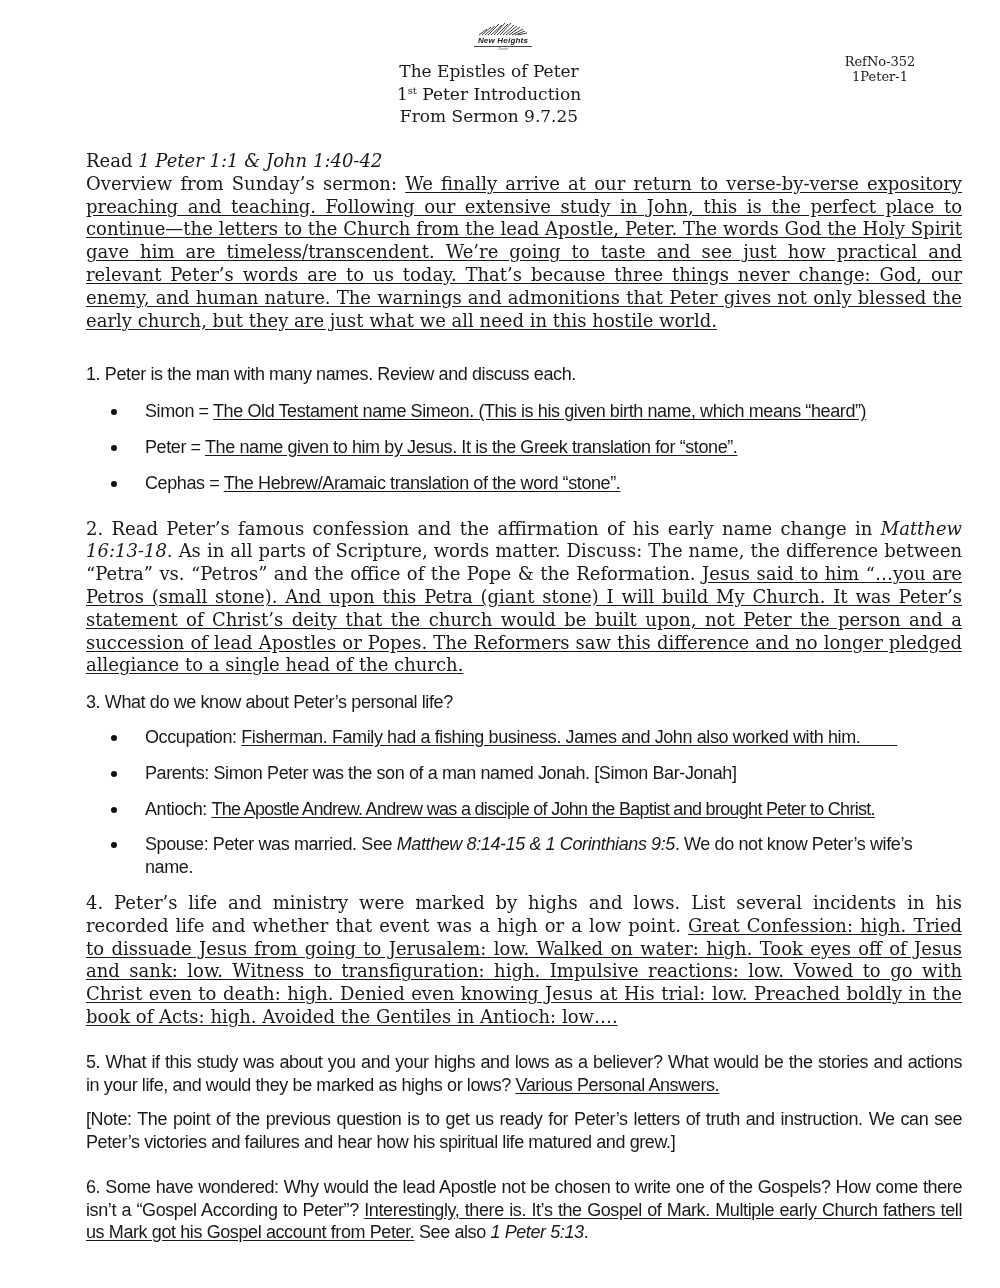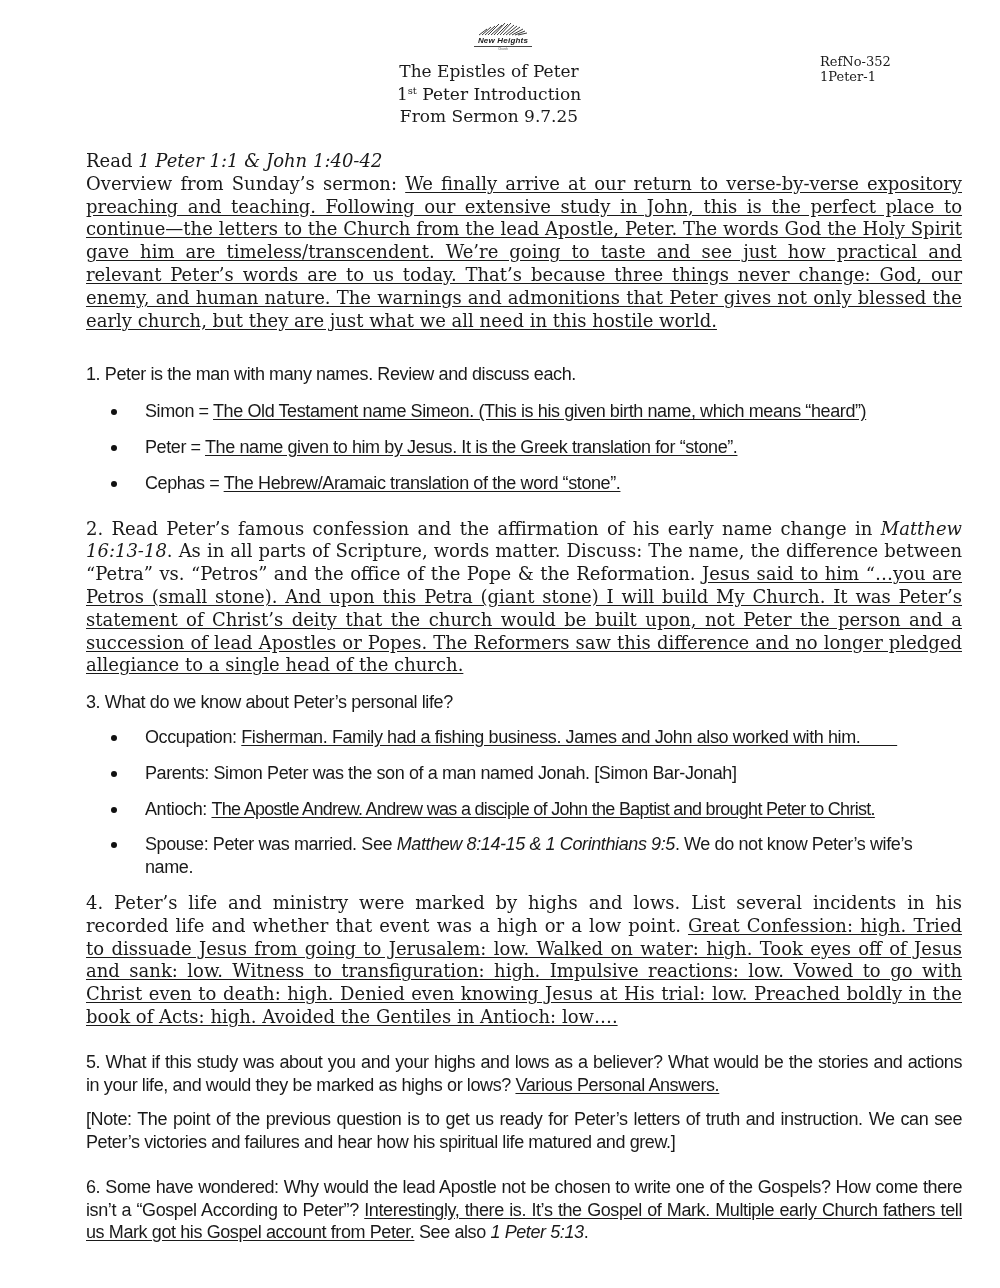--- a/index.html
+++ b/index.html
@@ -8,21 +8,21 @@
   .page { position: absolute; left: 0; top: 0; width: 1000px; height: 1196px; padding-left: 45px; }
   .logo { position: absolute; left: 470px; top: 22px; width: 66px; height: 36px; text-align: center; }
   .logo svg { display: block; margin: 0 auto; }
   .logo-text { font-family: "Liberation Sans", sans-serif; font-style: italic; font-weight: bold;
                font-size: 8px; letter-spacing: 0.2px; color: #222; line-height: 9px; }
   .logo-rule { width: 58px; height: 1px; background: #444; margin: 1px auto 0; }
   .logo-sub { font-family: "Liberation Sans", sans-serif; font-size: 3px; color: #555; line-height: 4px; }
   .title-block { position: absolute; left: 319px; top: 60px; width: 340px; text-align: center;
                  font-size: 17px; line-height: 22.5px; }
   .title-block sup { font-size: 10px; vertical-align: 6px; line-height: 0; }
-  .ref-block { position: absolute; left: 820px; top: 54px; width: 120px; 
+  .ref-block { position: absolute; left: 820px; top: 54px; width: 120px; text-align: center;
                font-size: 13px; line-height: 15px; }
   .content { position: absolute; left: 66px; top: 150px; width: 876px; font-size: 18px; line-height: 22.8px; margin-left: 20px; }
   .content p { margin: 0; text-align: justify; }
   .u { text-decoration: underline; text-underline-offset: 2px; }
   .i { font-style: italic; }
   .gap-l { height: 24px; }
   .gap-m { height: 18px; }
   .gap-s { height: 10px; }
   ul.bul { list-style: none; margin: 0; padding: 0; }
   ul.bul li { position: relative; padding-left: 59px; margin: 0 0 13px 0; }

